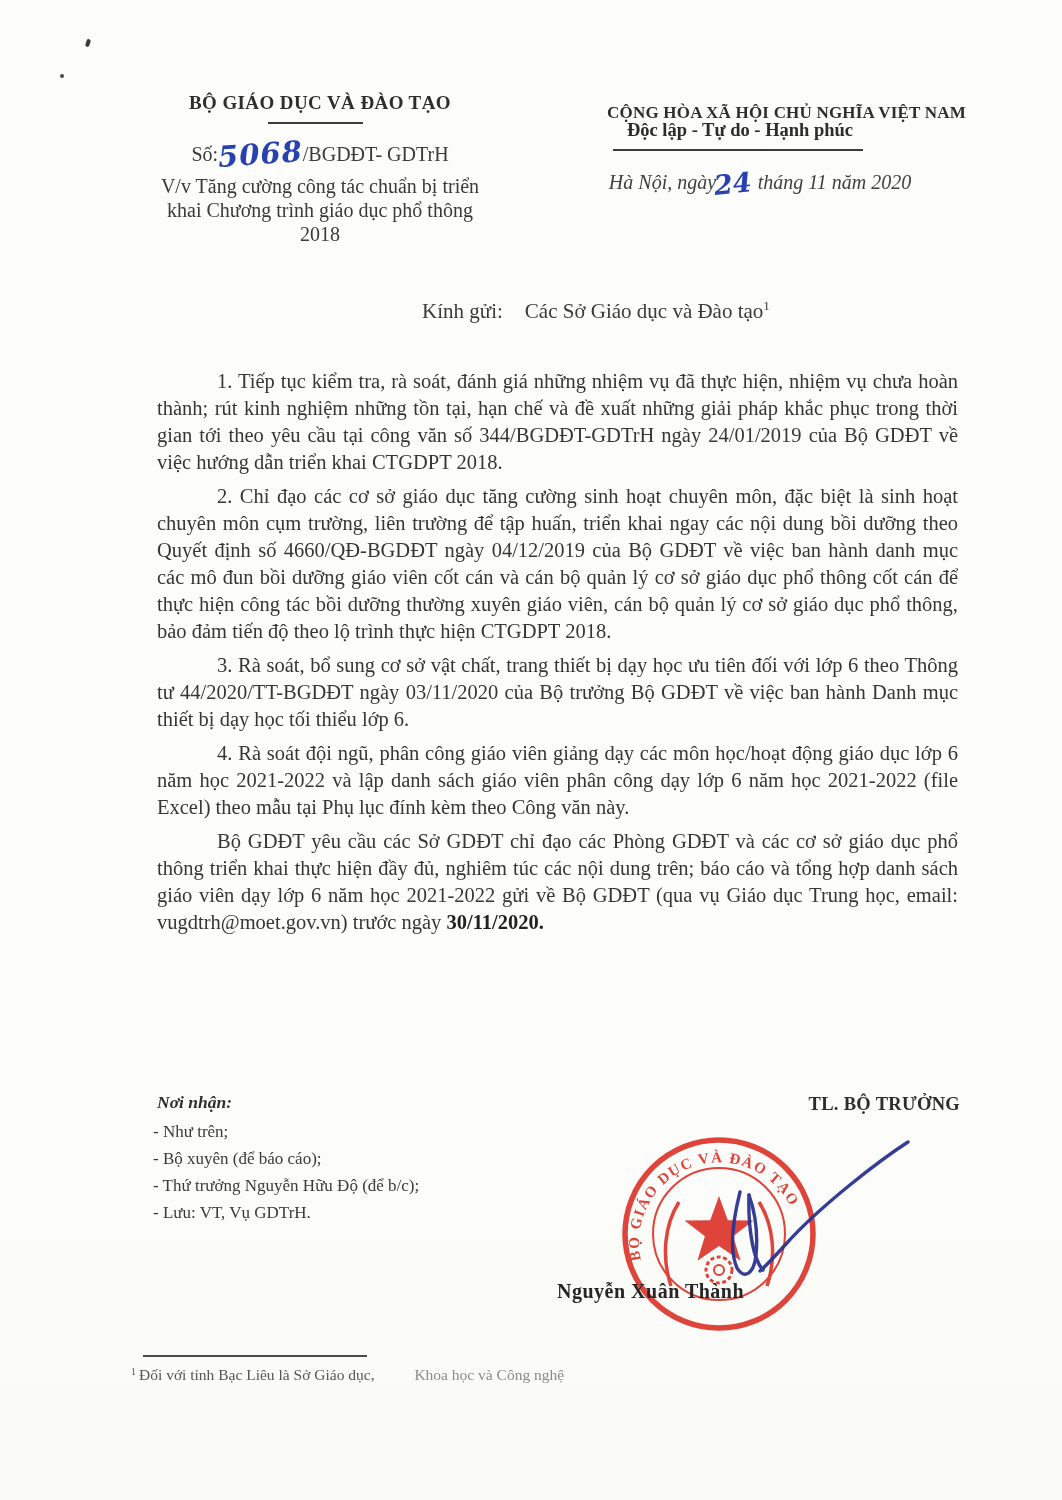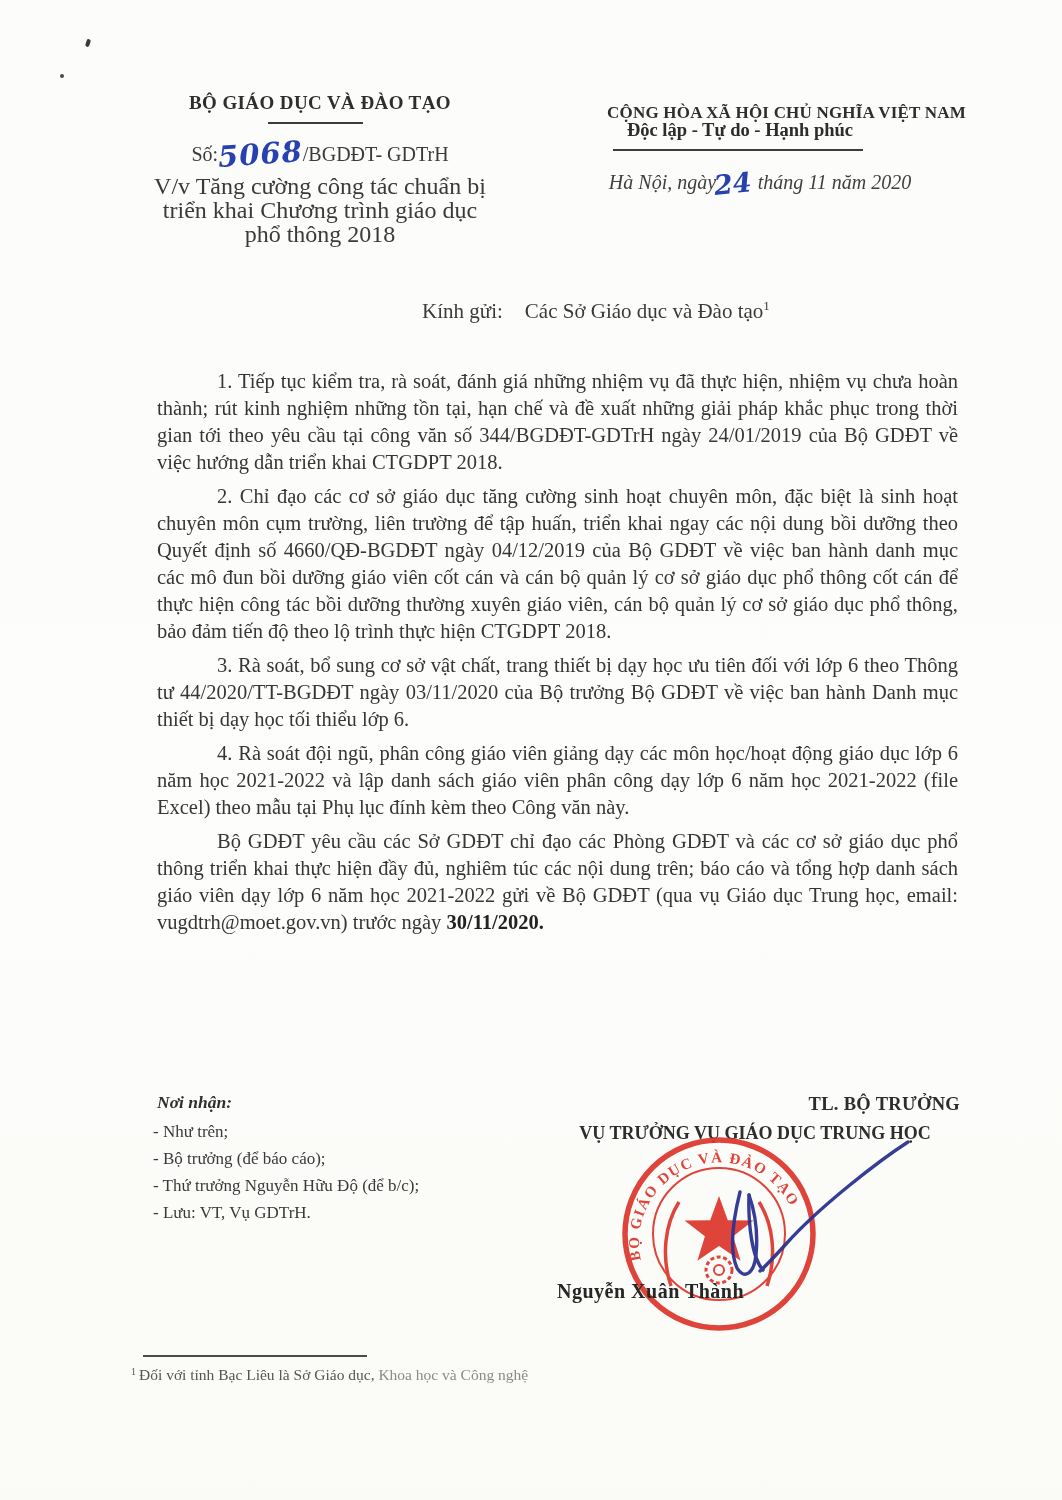--- a/index.html
+++ b/index.html
@@ -10,21 +10,21 @@
     color:#343434;
   }
   .page{position:absolute;inset:0;background:linear-gradient(180deg,#fcfcfa 0%,#fdfdfb 60%,#fafaf7 100%);}
   .abs{position:absolute;}
   
   .ministry{left:152px;top:92px;width:336px;text-align:center;font-weight:bold;font-size:19px;letter-spacing:.4px;color:#2e2e2e;}
   .ministry-rule{left:268px;top:122px;width:95px;height:2px;background:#3c3c3c;}
   .doc-number{left:152px;top:143px;width:336px;text-align:center;font-size:20px;color:#3a3a3a;}
   .handwritten{font-family:"DejaVu Serif", cursive, serif;font-style:italic;font-weight:bold;color:#2741b0;}
   .doc-number .handwritten{font-size:29px;letter-spacing:1px;display:inline-block;transform:rotate(-4deg);line-height:20px;vertical-align:-3px;}
-  .subject{left:150px;top:174px;width:340px;text-align:center;font-size:24px;line-height:24px;color:#3a3a3a;}
+  .subject{left:150px;top:174px;width:340px;text-align:center;font-size:20px;line-height:24px;color:#3a3a3a;}
   .country{left:520px;top:95px;width:446px;text-align:right;font-weight:bold;font-size:17px;letter-spacing:.2px;color:#2e2e2e;margin-top:8px;}
   .motto{left:520px;top:120px;width:440px;text-align:center;font-weight:bold;font-size:18.5px;color:#2c2c2c;}
   .motto-rule{left:613px;top:149px;width:250px;height:2px;background:#3c3c3c;}
   .dateline{left:560px;top:171px;width:400px;text-align:center;font-style:italic;font-size:20px;color:#3f3f3f;}
   .dateline .handwritten{font-size:27px;display:inline-block;transform:rotate(-6deg);line-height:18px;vertical-align:-4px;margin:0 1px 0 -2px;}
   
   .recipient{left:378px;top:298px;font-size:21px;color:#3a3a3a;margin-left:44px;}
   .recipient .label{margin-right:22px;}
   .recipient sup{font-size:13px;vertical-align:8px;}
   
@@ -37,21 +37,21 @@
   
   .sig-line1{left:560px;top:1094px;width:400px;text-align:right;font-weight:bold;font-size:18.5px;color:#2d2d2d;letter-spacing:.3px;}
   .sig-line2{left:545px;top:1123px;width:420px;text-align:center;font-weight:bold;font-size:18px;color:#2d2d2d;}
   .sig-name{left:557px;top:1280px;width:400px;text-align:left;font-weight:bold;font-size:20px;color:#262626;letter-spacing:.5px;}
   .seal{left:621px;top:1136px;width:196px;height:196px;opacity:.9;}
   .signature-ink{left:588px;top:1128px;width:360px;height:190px;}
   
   .footnote-rule{left:143px;top:1355px;width:224px;height:2px;background:#4a4a4a;}
   .footnote{left:131px;top:1366px;width:640px;font-size:15.5px;color:#555;}
   .footnote sup{font-size:10px;vertical-align:5px;margin-right:3px;}
-  .footnote .lighter{color:#8a8a88;}
+  .footnote .lighter{color:#8a8a88;margin-left:36px;}
   
   .speck1{left:86px;top:39px;width:4px;height:8px;background:#3a3a3a;border-radius:2px;transform:rotate(18deg);}
   .speck2{left:60px;top:74px;width:4px;height:4px;background:#4a4a4a;border-radius:50%;}
 </style>
 </head>
 <body>
 
 <div class="page">
 
   <div class="abs speck1"></div>
@@ -80,27 +80,26 @@
     <p>1. Tiếp tục kiểm tra, rà soát, đánh giá những nhiệm vụ đã thực hiện, nhiệm vụ chưa hoàn thành; rút kinh nghiệm những tồn tại, hạn chế và đề xuất những giải pháp khắc phục trong thời gian tới theo yêu cầu tại công văn số 344/BGDĐT-GDTrH ngày 24/01/2019 của Bộ GDĐT về việc hướng dẫn triển khai CTGDPT 2018.</p>
     <p>2. Chỉ đạo các cơ sở giáo dục tăng cường sinh hoạt chuyên môn, đặc biệt là sinh hoạt chuyên môn cụm trường, liên trường để tập huấn, triển khai ngay các nội dung bồi dưỡng theo Quyết định số 4660/QĐ-BGDĐT ngày 04/12/2019 của Bộ GDĐT về việc ban hành danh mục các mô đun bồi dưỡng giáo viên cốt cán và cán bộ quản lý cơ sở giáo dục phổ thông cốt cán để thực hiện công tác bồi dưỡng thường xuyên giáo viên, cán bộ quản lý cơ sở giáo dục phổ thông, bảo đảm tiến độ theo lộ trình thực hiện CTGDPT 2018.</p>
     <p>3. Rà soát, bổ sung cơ sở vật chất, trang thiết bị dạy học ưu tiên đối với lớp 6 theo Thông tư 44/2020/TT-BGDĐT ngày 03/11/2020 của Bộ trưởng Bộ GDĐT về việc ban hành Danh mục thiết bị dạy học tối thiểu lớp 6.</p>
     <p>4. Rà soát đội ngũ, phân công giáo viên giảng dạy các môn học/hoạt động giáo dục lớp 6 năm học 2021-2022 và lập danh sách giáo viên phân công dạy lớp 6 năm học 2021-2022 (file Excel) theo mẫu tại Phụ lục đính kèm theo Công văn này.</p>
     <p class="closing"><span>Bộ GDĐT yêu cầu các Sở GDĐT chỉ đạo các Phòng GDĐT và các cơ sở giáo dục phổ thông triển khai thực hiện đầy đủ, nghiêm túc các nội dung trên; báo cáo và tổng hợp danh sách giáo viên dạy lớp 6 năm học 2021-2022 gửi về Bộ GDĐT (qua vụ Giáo dục Trung học, email: vugdtrh@moet.gov.vn) trước ngày </span><b>30/11/2020.</b></p>
   </div>
 
   <div class="abs noi-nhan-title">Nơi nhận:</div>
   <div class="abs noi-nhan">
     <div>- Như trên;</div>
-    <div>- Bộ trưởng (để báo cáo);</div>
+    <div>- Bộ xuyên (để báo cáo);</div>
     <div>- Thứ trưởng Nguyễn Hữu Độ (để b/c);</div>
     <div>- Lưu: VT, Vụ GDTrH.</div>
   </div>
 
   <div class="abs sig-line1">TL. BỘ TRƯỞNG</div>
-  <div class="abs sig-line2">VỤ TRƯỞNG VỤ GIÁO DỤC TRUNG HỌC</div>
 
   <svg class="abs seal" viewBox="0 0 196 196">
     <defs>
       <path id="sealArc" d="M 21,128 A 80,80 0 1 1 175,128" fill="none"></path>
     </defs>
     <circle cx="98" cy="98" r="94" fill="none" stroke="#dc3126" stroke-width="5.5"></circle>
     <circle cx="98" cy="98" r="66" fill="none" stroke="#dc3126" stroke-width="2"></circle>
     <g>
       <polygon fill="#dc3126" points="98,60 106.8,84.2 132.5,84.6 112.1,100.2 119.6,124.8 98,110.1 76.4,124.8 83.9,100.2 63.5,84.6 89.2,84.2"></polygon>
       <circle cx="98" cy="134" r="13" fill="none" stroke="#dc3126" stroke-width="3" stroke-dasharray="4 2.5"></circle>

